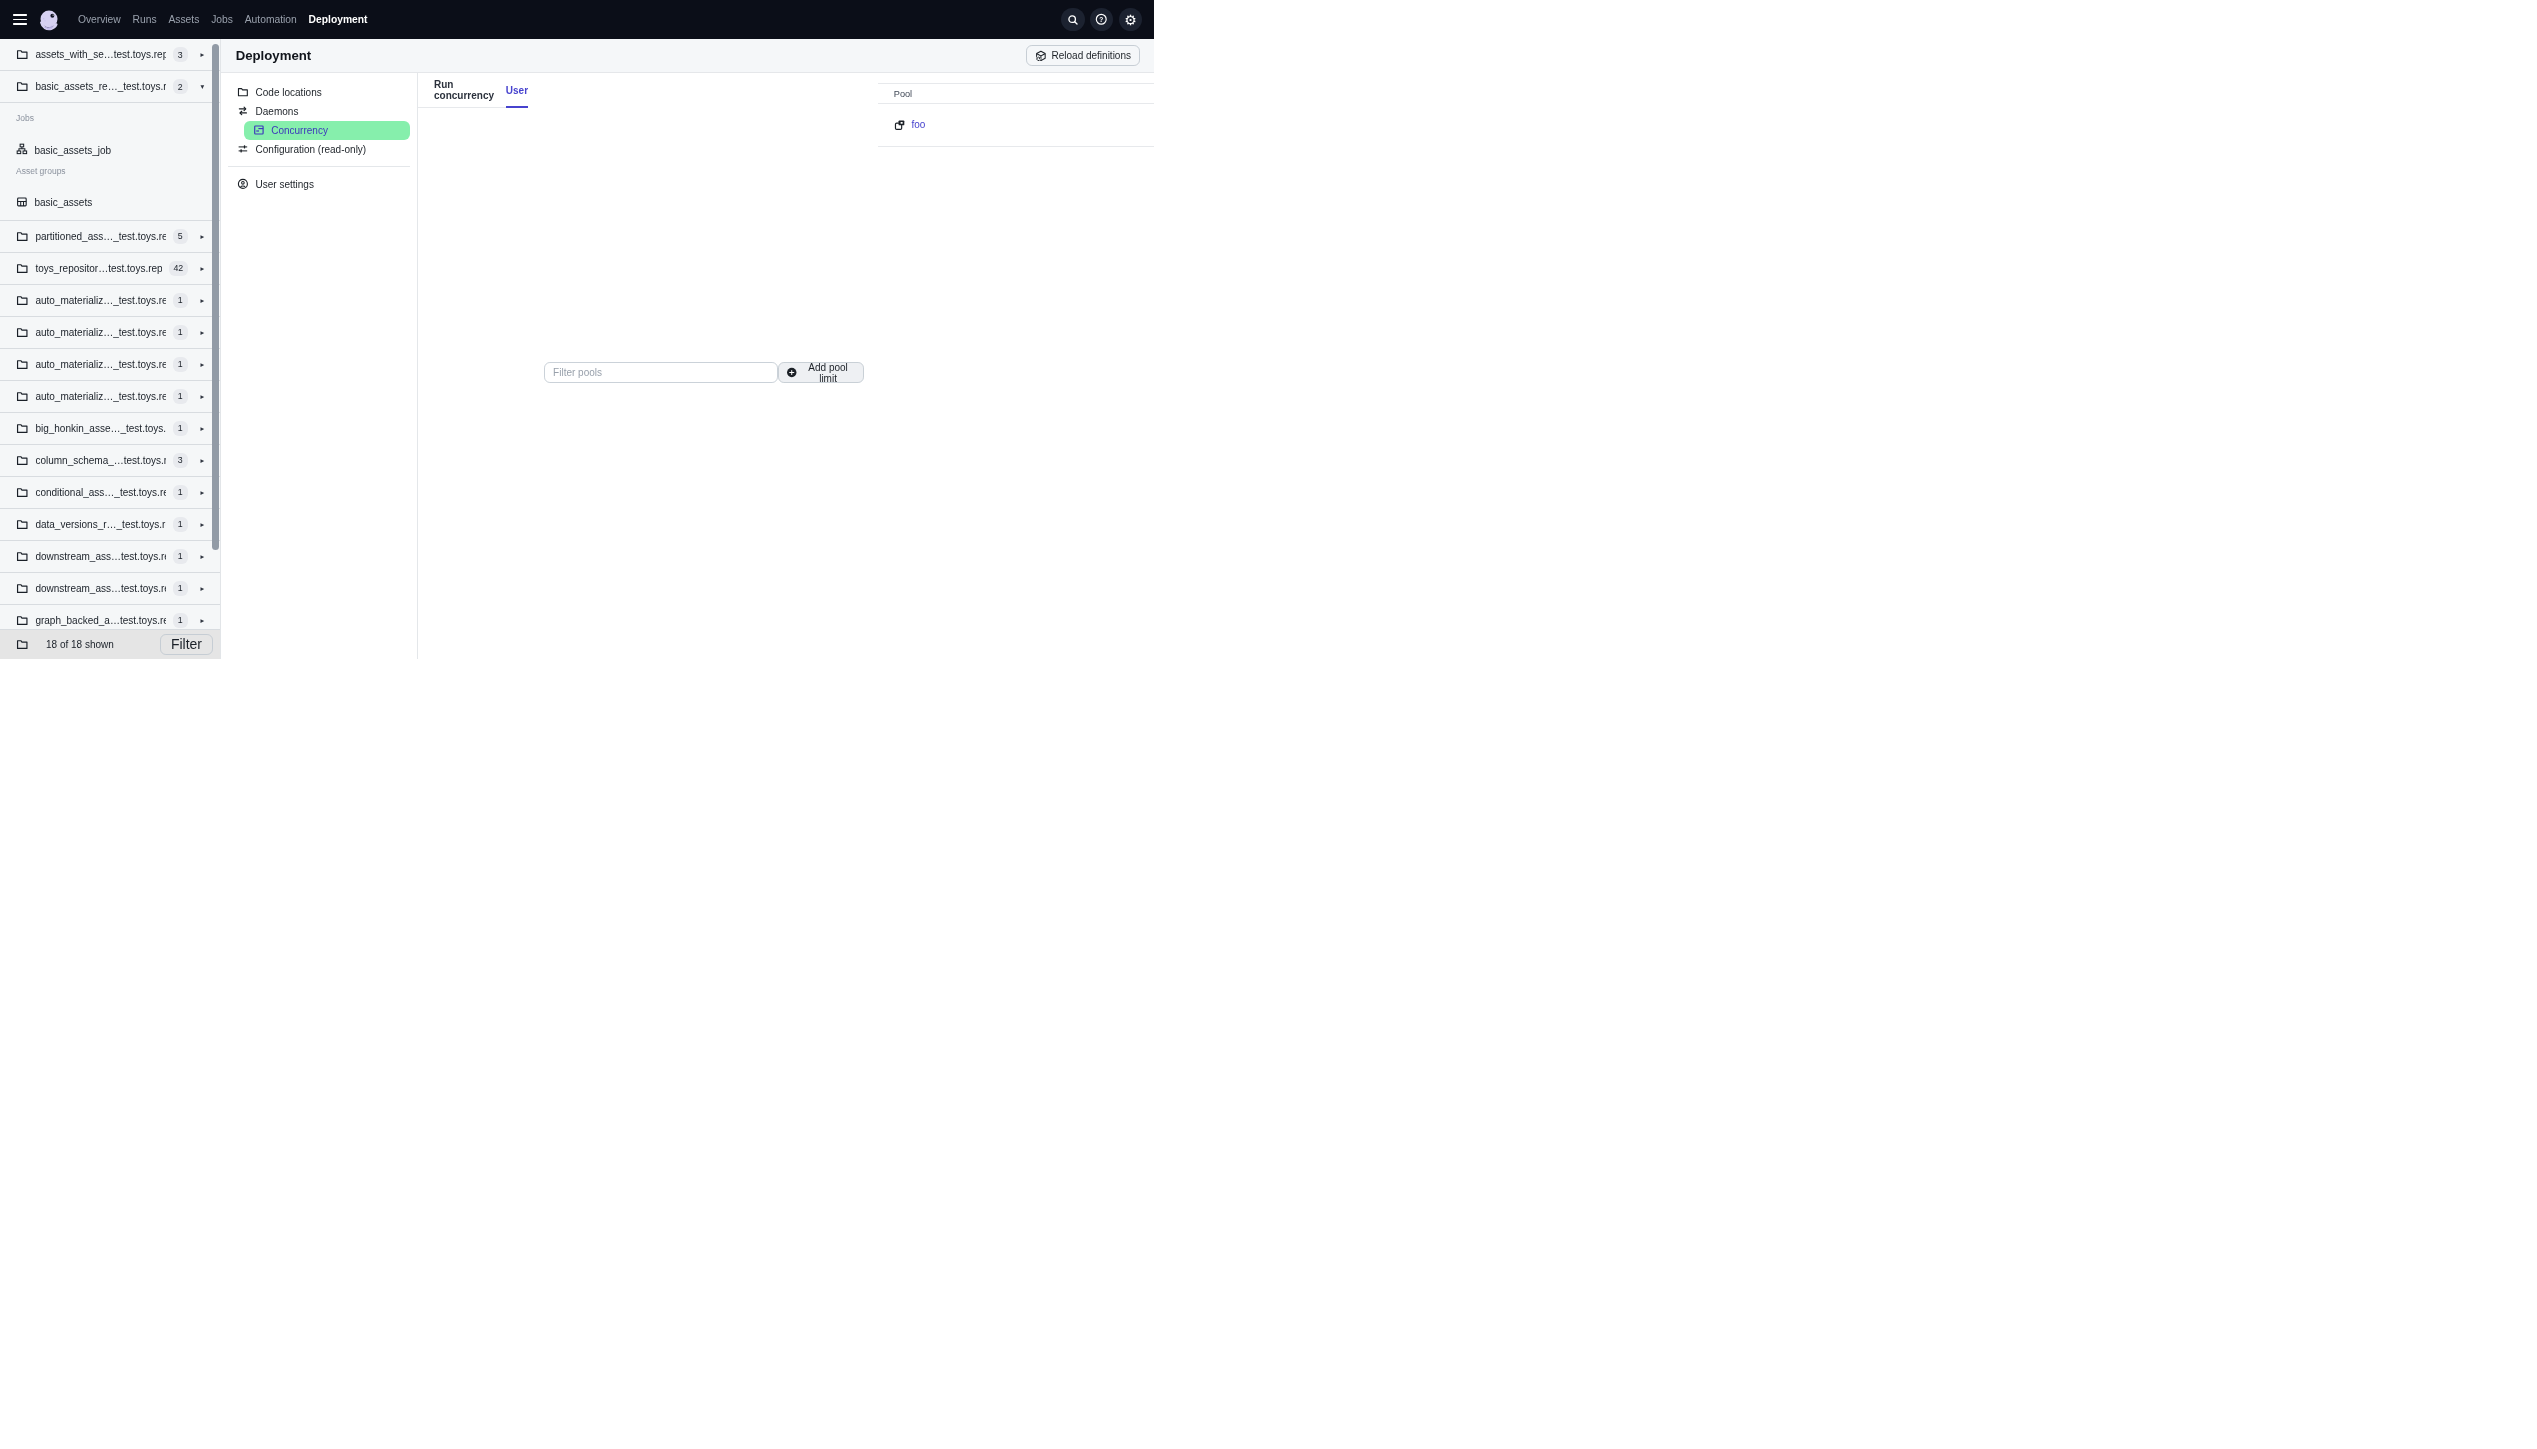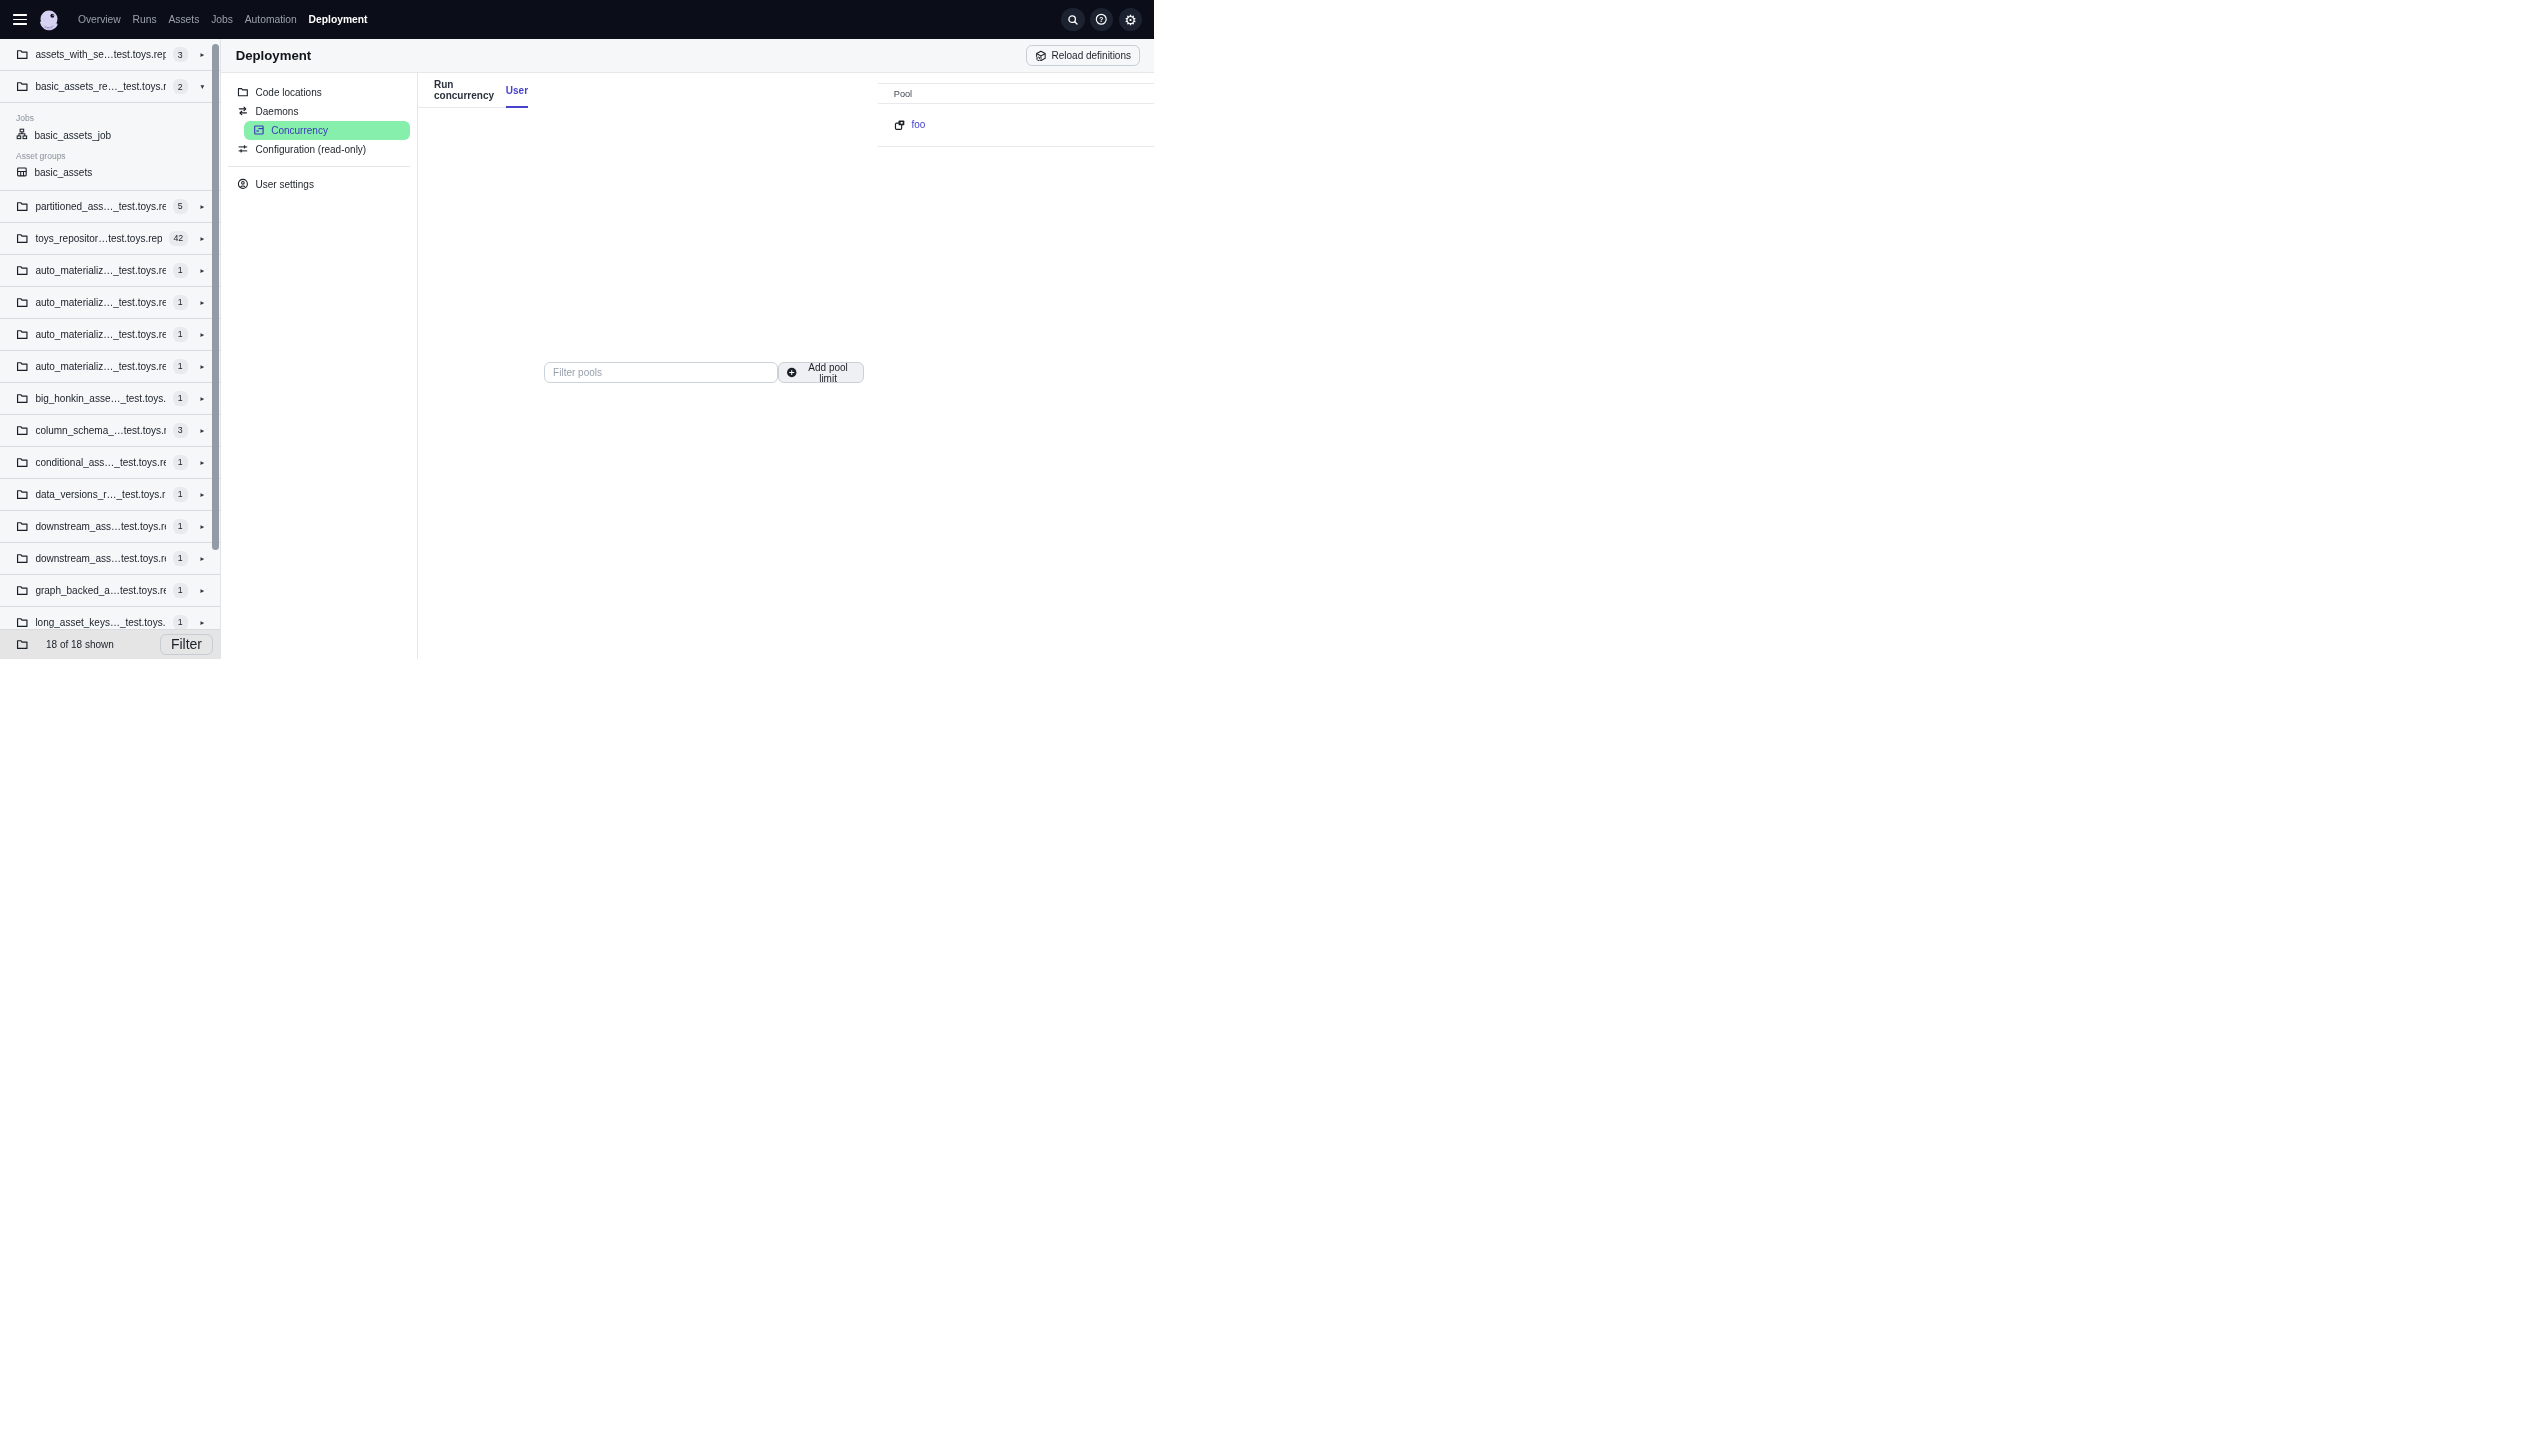--- a/index.html
+++ b/index.html
@@ -24,21 +24,21 @@
   
   .sidebar{width:221px;min-width:221px;background:#F5F7F8;border-right:0.7px solid #E2E5E8;display:flex;flex-direction:column;position:relative;}
   .repo-list{flex:1;overflow:hidden;}
   .repo-row{height:32px;display:flex;align-items:center;gap:7.4px;padding:0 10.3px 0 15.5px;border-bottom:0.7px solid #D8DCE0;cursor:pointer;background:#F5F7F8;}
   .repo-row svg{flex:none;}
   .repo-name{font-size:10px;color:#1A2028;white-space:nowrap;overflow:hidden;flex:0 1 auto;}
   .badge{margin-left:auto;flex:none;background:#E8EAEE;border-radius:5.9px;height:14.7px;min-width:14.7px;padding:0 4.4px;display:flex;align-items:center;justify-content:center;font-size:8.8px;color:#1A2028;}
   .chev{flex:none;width:14.7px;text-align:center;font-size:7.4px;color:#2F3540;}
   .repo-expanded{border-bottom:0.7px solid #D8DCE0;padding:1.5px 0 10.3px 16px;background:#F5F7F8;}
   .section-label{font-size:8.5px;color:#8A919D;margin-top:8.8px;}
-  .exp-item{display:flex;align-items:center;gap:6.6px;margin-top:5px;font-size:10px;color:#1A2028;cursor:pointer;}
+  .exp-item{display:flex;align-items:center;gap:6.6px;margin-top:20px;font-size:10px;color:#1A2028;cursor:pointer;}
   .exp-item svg{flex:none;}
   .sb-thumb{position:absolute;top:5.2px;right:1.5px;width:6.6px;height:506px;border-radius:3.7px;background:#929BA6;cursor:pointer;}
   .sidebar-footer{height:30px;border-top:0.7px solid #D8DCE0;background:#e5e5e5;display:flex;align-items:center;gap:18px;padding:0 7.4px 0 15.5px;}
   .footer-text{font-size:10px;color:#1A2028;}
   .filter-btn{margin-left:auto;height:21.3px;padding:0 9.6px;border:0.7px solid #C6CDD4;border-radius:5.9px;background:transparent;font-size:14px;color:#1A2028;cursor:pointer;font-family:inherit;}
 
   
   .main{flex:1;display:flex;flex-direction:column;min-width:0;}
   .page-header{height:34px;background:#F5F7F9;border-bottom:0.7px solid #E5E7EA;display:flex;align-items:center;padding:0 14px 0 14.7px;}
   .page-title{font-size:13.2px;font-weight:700;color:#11151C;}

